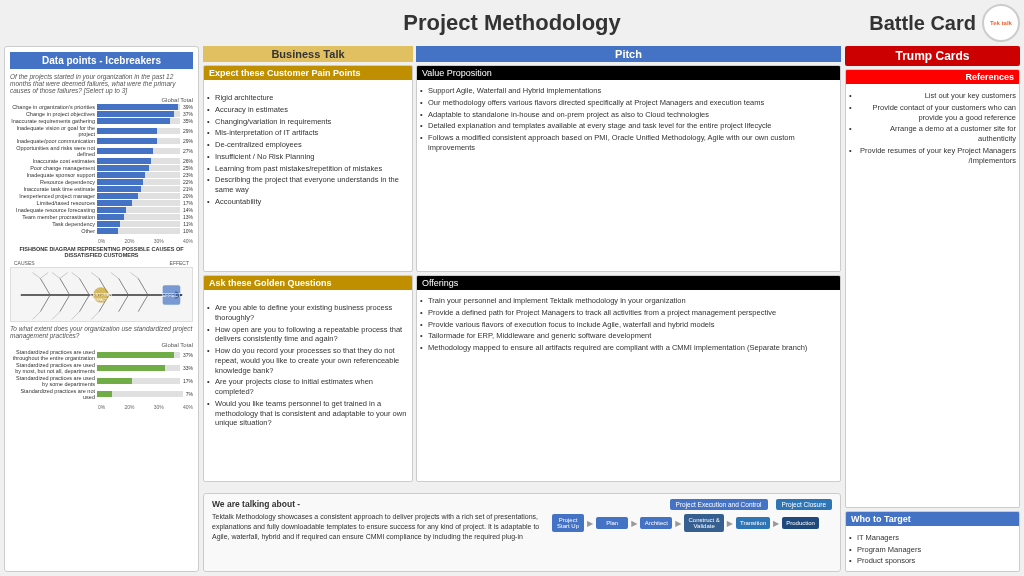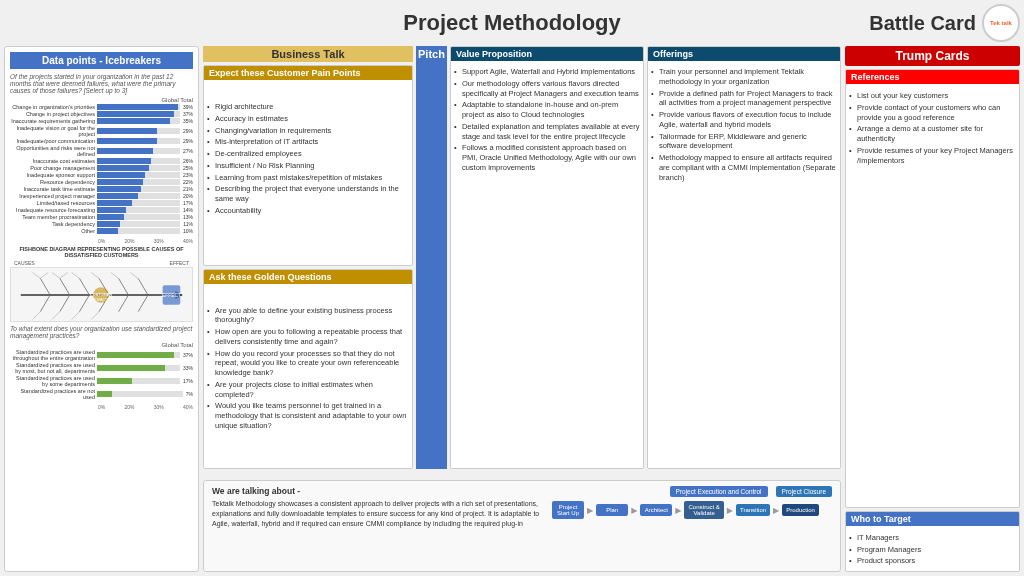--- a/index.html
+++ b/index.html
@@ -179,35 +179,35 @@
     .business-talk-col {
       width: 210px;
       flex-shrink: 0;
       display: flex;
       flex-direction: column;
       gap: 3px;
     }
     .pitch-col {
       flex: 1;
       display: flex;
-      flex-direction: row;
+      flex-direction: column;
       gap: 3px;
     }
     .content-box-header {
       background: #bf8f00;
       color: white;
       font-weight: bold;
       font-size: 9px;
       padding: 2px 5px;
-      margin-bottom: 19px;
+      margin-bottom: 10px;
     }
     .content-box-header-blue {
-      background: #0c4a6e;
+      background: #000000;
       color: white;
-      font-weight: bold;
+      font-weight: normal;
       font-size: 9px;
       padding: 2px 5px;
       margin-bottom: 3px;
     }
     .bullet-list {
       list-style: none;
       padding: 0;
     }
     .bullet-list li {
       font-size: 7.5px;
@@ -223,21 +223,21 @@
       left: 0;
       color: #333;
     }
     
     .bottom-bar {
       background: #f9f9f9;
       border: 1px solid #ccc;
       border-radius: 3px;
       padding: 5px 8px;
       flex-shrink: 0;
-      height: 92px;
+      height: 79px;
       display: flex;
       gap: 8px;
       align-items: flex-start;
       margin-top: 2px;
     }
     .bottom-text-area {
       flex: 1;
     }
     .bottom-talking-label {
       font-size: 8.5px;
@@ -663,21 +663,21 @@
               <span style="font-size: 8px; color: rgb(153, 153, 153);">▶</span>
               <div class="workflow-box" style="background: rgb(31, 73, 125); font-size: 6px; padding: 3px 4px; min-width: 32px; white-space: pre-line;">Production</div>
             </div>
         </div>
       </div>
     </div>
 
     <div class="right-panel">
       <div class="trump-cards-title">Trump Cards</div>
 
-      <div class="panel-wrapper" style="flex:1;">
+      <div class="panel-wrapper" style="flex:1;text-align:right;">
         <div class="references-header">References</div>
         <div style="padding:3px;">
           <ul class="bullet-list" id="references-list">
               <li>List out your key customers</li>
               <li>Provide contact of your customers who can provide you a good reference</li>
               <li>Arrange a demo at a customer site for authenticity</li>
               <li>Provide resumes of your key Project Managers /Implementors</li>
             </ul>
         </div>
       </div>

